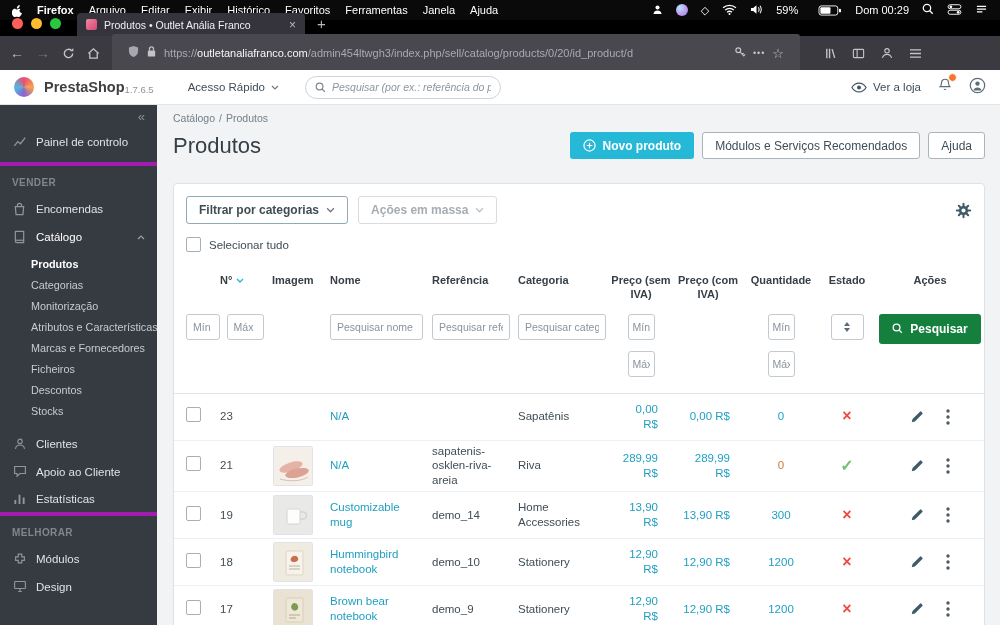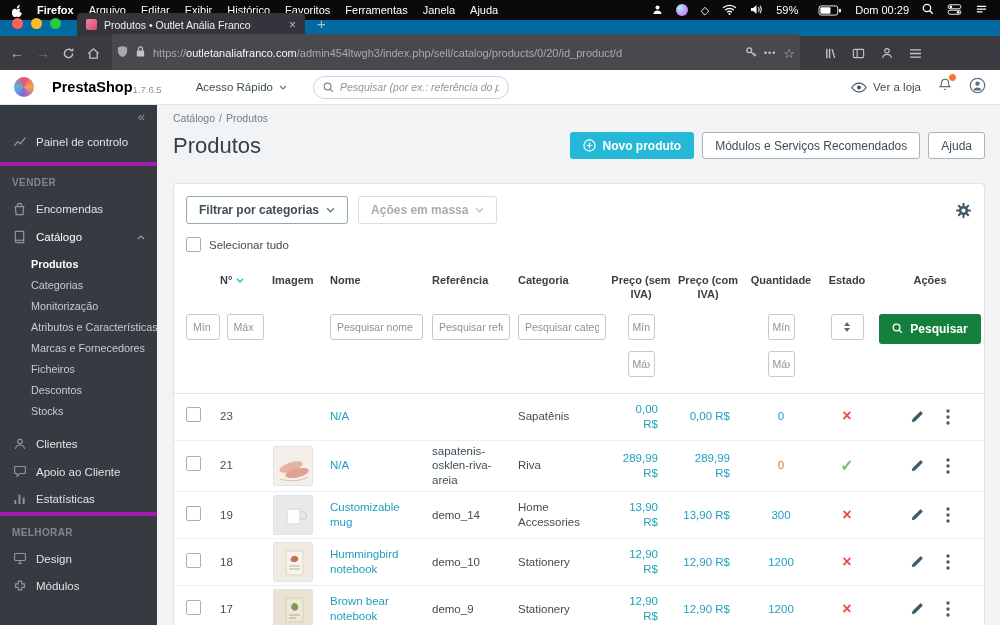--- a/index.html
+++ b/index.html
@@ -11,45 +11,45 @@
   .macbar { height:20px; background:#0a0a0a; color:#fff; display:flex; align-items:center; padding:0 12px; font-size:11px; flex:0 0 auto; }
   .mb-apple { margin-right:14px; display:flex; align-items:center; }
   .mb-app { font-weight:bold; margin-right:15px; }
   .mb-menus { display:flex; gap:15px; }
   .mb-right { margin-left:auto; display:flex; align-items:center; gap:13px; }
   .mb-batt { display:flex; align-items:center; gap:20px; }
   .siri { width:12px; height:12px; border-radius:50%; background:radial-gradient(circle at 32% 32%,#a4ecff,#cf94f2 55%,#3fa4e6); display:inline-block; }
   .mb-diamond { font-size:11px; }
 
   
-  .tabstrip { height:16px; background:#0369a1; display:flex; align-items:flex-end; padding:0 8px 0 10px; flex:0 0 auto; }
+  .tabstrip { height:16px; background:#000000; display:flex; align-items:flex-end; padding:0 8px 0 10px; flex:0 0 auto; }
   .traffic { display:flex; gap:8px; align-items:center; margin:0 16px 7px 2px; }
   .tl { width:11px; height:11px; border-radius:50%; display:inline-block; }
   .tl.red{background:#ff5f57}.tl.yel{background:#febc2e}.tl.grn{background:#28c840}
   .tab { height:23px; background:#35343c; border-radius:4px 4px 0 0; display:flex; align-items:center; gap:7px; padding:0 9px; width:228px; color:#f0f0f2; font-size:10.5px; }
   .favicon { width:11px; height:11px; border-radius:2px; background:linear-gradient(135deg,#ef86a5,#d8486f); flex:0 0 auto; }
   .tab-title { white-space:nowrap; overflow:hidden; flex:1; }
   .tab-close { color:#b9b9c0; font-size:12px; cursor:pointer; }
   .newtab { color:#b9b9c0; font-size:15px; margin:0 0 4px 12px; cursor:pointer; }
 
   
   .navbar { height:34px; background:#3b3a40; display:flex; align-items:center; padding:0 10px; gap:12px; flex:0 0 auto; }
   .nv-btn { color:#c3c3c9; font-size:14px; display:flex; align-items:center; cursor:pointer; }
   .nv-btn.dim { color:#77767e; }
-  .urlbar { flex:1; max-width:688px; height:39px; background:#49484e; border-radius:3px; display:flex; align-items:center; gap:7px; padding:0 5px; }
+  .urlbar { flex:1; max-width:688px; height:39px; background:#49484e; border-radius:3px; display:flex; align-items:center; gap:7px; padding:0 16px; }
   .url { flex:1; font-size:11px; white-space:nowrap; overflow:hidden; }
   .u-dim { color:#a9a9b2; } .u-dom { color:#f6f6f8; }
   .u-dots { color:#c3c3c9; font-size:9px; letter-spacing:1px; cursor:pointer; }
   .nv-star { color:#c3c3c9; font-size:13px; cursor:pointer; }
   .nv-right { display:flex; gap:15px; align-items:center; margin-left:12px; margin-right:2px; }
 
   
   .psheader { height:35px; background:#fff; border-bottom:1px solid #dfe4e8; display:flex; align-items:center; padding:0 14px; flex:0 0 auto; }
   .ps-logo { width:20px; height:20px; border-radius:50%; background:conic-gradient(#e94d74,#f7a34c,#8a63d2,#51b8e0,#e94d74); flex:0 0 auto; }
-  .ps-brand { font-size:14.5px; font-weight:bold; color:#000000; margin-left:18px; }
+  .ps-brand { font-size:14.5px; font-weight:bold; color:#404040; margin-left:10px; }
   .ps-ver { font-size:9.5px; color:#8b959c; margin-top:4px; }
   .ps-quick { font-size:11.5px; color:#3f4d56; margin-left:34px; display:flex; align-items:center; gap:6px; cursor:pointer; }
   .ps-search { margin-left:26px; width:196px; height:23px; border:1px solid #ccd4d9; border-radius:12px; display:flex; align-items:center; padding:0 9px; gap:6px; }
   .ps-search input { border:none; outline:none; flex:1; font-size:10.5px; font-style:italic; color:#5a646b; background:transparent; font-family:inherit; }
   .ps-search input::placeholder { color:#8d979e; }
   .ps-right { margin-left:auto; display:flex; gap:17px; }
   .ps-shop { display:flex; align-items:center; gap:6px; font-size:11.5px; color:#3f4d56; cursor:pointer; }
   .ps-bell { position:relative; display:flex; cursor:pointer; }
   .badge { position:absolute; top:-4px; right:-5px; width:9px; height:9px; border-radius:50%; background:#f7752c; border:1.5px solid #fff; }
 
@@ -367,34 +367,34 @@
             <span class="nav-ico">
               <svg width="13" height="13" viewBox="0 0 14 14">
                 <path d="M2.5 13V8.5M7 13V3M11.5 13V6" stroke="#8f979e" stroke-width="2" fill="none"></path>
               </svg>
             </span>
             <span class="nav-lbl">Estatísticas</span>
           </div>
           <div class="nav-sec-title">MELHORAR</div>
           <div class="nav-item">
             <span class="nav-ico">
+              <svg width="14" height="14" viewBox="0 0 16 16">
+                <path d="M6 2.5h4v3h3v4h-3v3H6v-3H3v-4h3z" fill="none" stroke="#8f979e" stroke-width="1.3"></path>
+              </svg>
+            </span>
+            <span class="nav-lbl">Módulos</span>
+          </div>
+          <div class="nav-item">
+            <span class="nav-ico">
               <svg width="14" height="13" viewBox="0 0 16 15">
                 <rect x="1.8" y="1.8" width="12.4" height="8" rx="1" fill="none" stroke="#8f979e" stroke-width="1.3"></rect>
                 <path d="M6 13.2h4M8 9.8v3.4" stroke="#8f979e" stroke-width="1.3"></path>
               </svg>
             </span>
             <span class="nav-lbl">Design</span>
-          </div>
-          <div class="nav-item">
-            <span class="nav-ico">
-              <svg width="14" height="14" viewBox="0 0 16 16">
-                <path d="M6 2.5h4v3h3v4h-3v3H6v-3H3v-4h3z" fill="none" stroke="#8f979e" stroke-width="1.3"></path>
-              </svg>
-            </span>
-            <span class="nav-lbl">Módulos</span>
           </div>
         </div>
     </div>
 
     <div class="content">
       <div class="breadcrumb">
         <span>Catálogo</span><span class="sep">/</span><span>Produtos</span>
       </div>
       <div class="page-head">
         <span class="page-title">Produtos</span>

